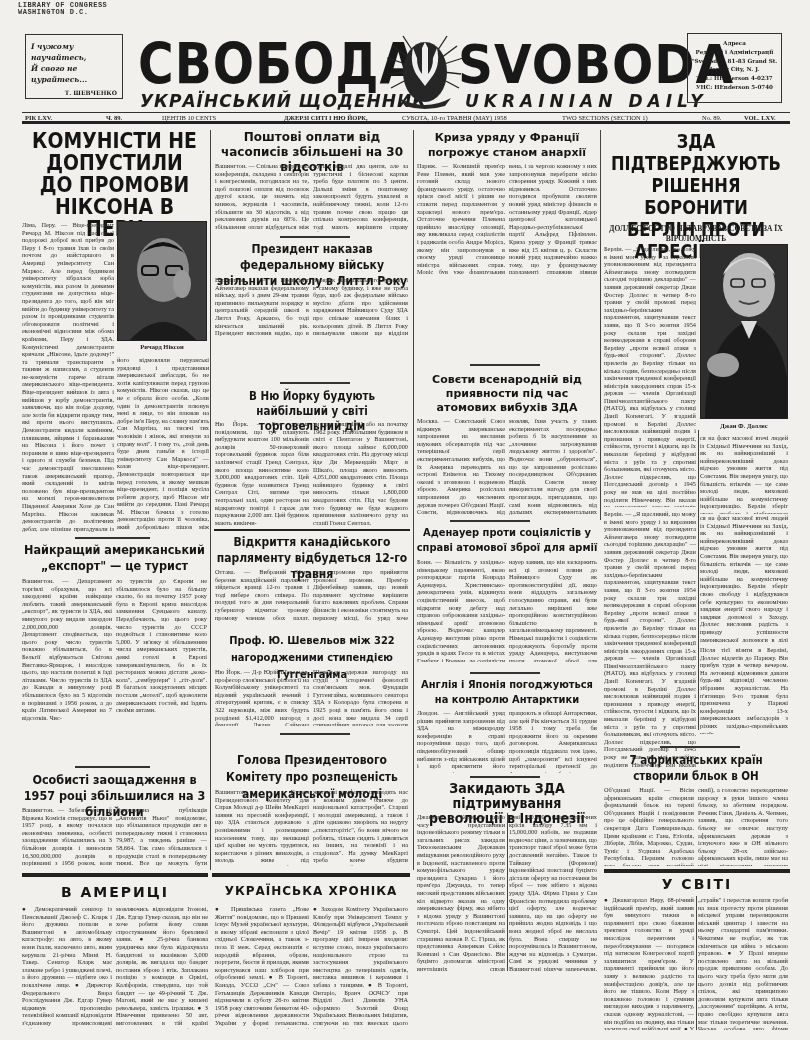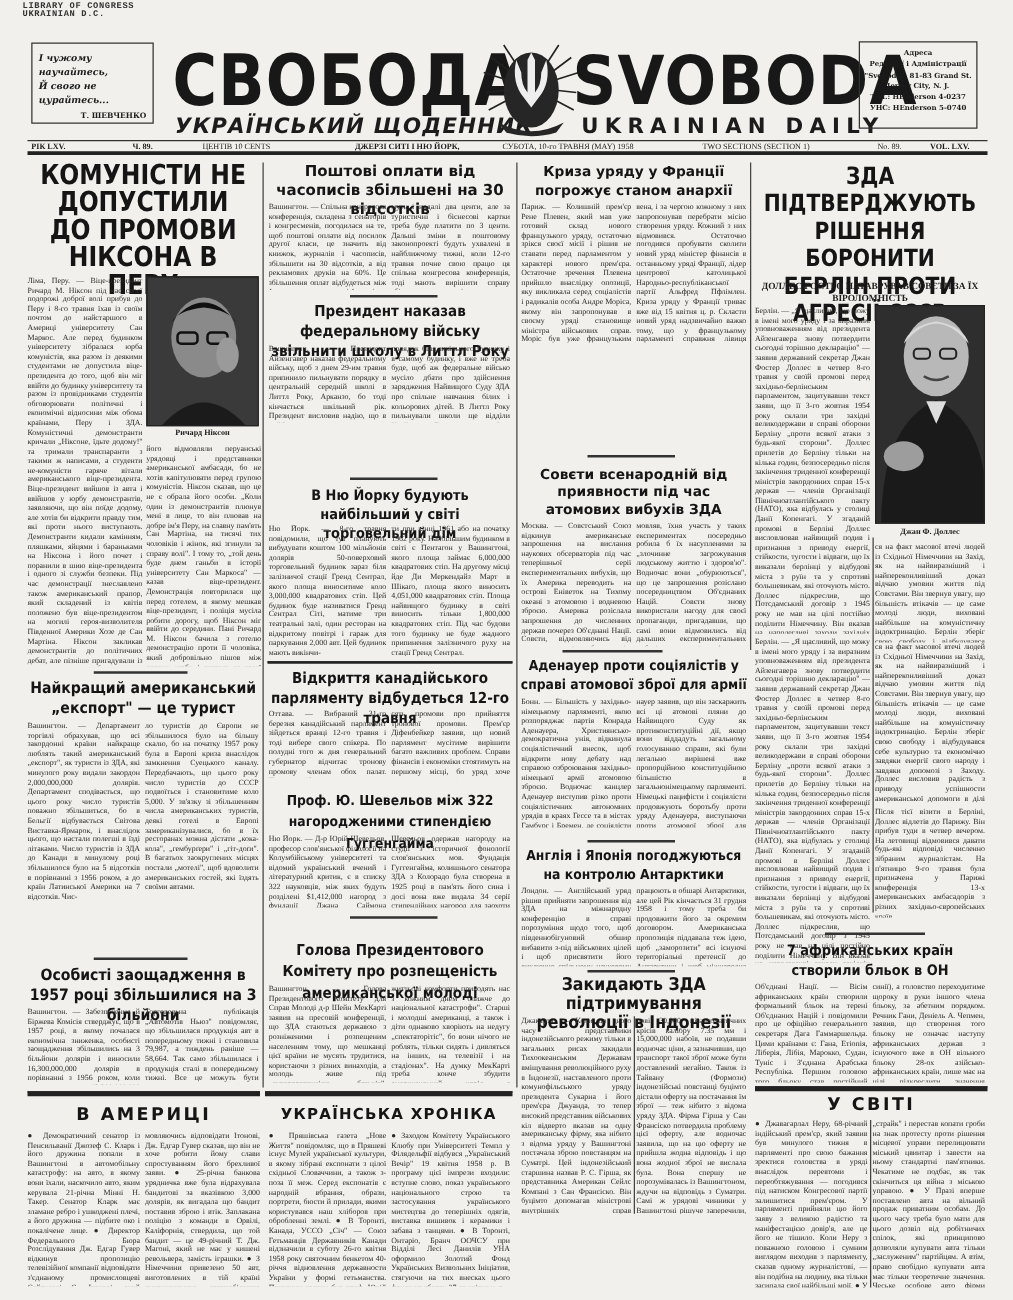--- a/index.html
+++ b/index.html
@@ -5,42 +5,42 @@
 *{box-sizing:border-box;margin:0;padding:0}
 html,body{width:810px;height:1040px;background:#f1f0ec;overflow:hidden}
 body{position:relative;font-family:"DejaVu Serif",serif;color:#1c1c1c}
 .abs{position:absolute}
 .loc{left:18px;top:2px;font-family:"Liberation Mono",monospace;font-size:7px;line-height:7px;font-weight:bold;letter-spacing:.5px;color:#333}
 .motto{left:25px;top:34px;width:98px;height:65px;border:1px solid #333;padding:6px 5px;font-style:italic;font-size:7.5px;line-height:11px;font-weight:bold}
 .motto .sig{text-align:right;font-style:normal;font-size:6px;margin-top:2px}
 .mast-uk{left:138px;top:38px;font-family:"DejaVu Sans Condensed","DejaVu Sans",sans-serif;font-weight:bold;font-size:54px;line-height:54px;letter-spacing:1px;color:#181818;transform:scaleY(1.05)}
 .mast-uk-sub{left:140px;top:91px;font-family:"DejaVu Sans",sans-serif;font-weight:bold;font-style:italic;font-size:17px;letter-spacing:1px}
 .mast-en{left:458px;top:38px;font-family:"DejaVu Sans Condensed","DejaVu Sans",sans-serif;font-weight:bold;font-size:54px;line-height:54px;letter-spacing:1px;color:#181818}
-.mast-en-sub{left:465px;top:91px;font-family:"DejaVu Sans",sans-serif;font-weight:bold;font-size:17px;letter-spacing:5px}
+.mast-en-sub{left:465px;top:91px;font-family:"DejaVu Sans",sans-serif;font-weight:bold;font-style:italic;font-size:17px;letter-spacing:5px}
 .emblem{left:385px;top:28px;width:80px;height:82px}
 .addr{left:687px;top:33px;width:95px;height:70px;border:1px solid #333;font-size:5.6px;line-height:8.8px;text-align:center;padding-top:5px;font-weight:bold}
 .dateline{left:22px;top:112px;width:768px;height:12px;border-top:1.5px solid #333;border-bottom:3px solid #222;display:flex;align-items:center;font-size:6.5px;font-weight:bold;font-family:"Liberation Serif",serif}
 .dateline span{position:absolute;top:1px}
 .vrule{position:absolute;width:1px;background:#444}
 .hrule{position:absolute;height:2px;background:#333}
 .hthick{position:absolute;height:4px;background:#222;border-top:1px solid #222}
 .head-cond{position:absolute;font-family:"DejaVu Sans Condensed","DejaVu Sans",sans-serif;font-weight:bold;text-align:center;color:#151515}
 .head-rnd{position:absolute;font-family:"DejaVu Sans",sans-serif;font-weight:bold;text-align:center;color:#151515}
 .sub{position:absolute;font-family:"Liberation Serif",serif;font-weight:bold;text-align:center;font-size:7.5px;line-height:10px}
 .txt{position:absolute;font-family:"Liberation Serif",serif;font-size:6.3px;line-height:7.6px;text-align:justify;color:#2a2a2a;overflow:hidden}
 .photo{position:absolute;background:#2b2b2b;overflow:hidden;border:1px solid #222}
 .cap{position:absolute;font-family:"Liberation Serif",serif;font-weight:bold;font-size:6.5px;text-align:center}
 .sect{position:absolute;font-family:"DejaVu Sans",sans-serif;font-weight:bold;text-align:center;letter-spacing:2px;color:#151515}
 </style>
 </head>
 <body>
 
 <div class="abs loc">
   <div>LIBRARY OF CONGRESS</div>
-  <div>UKRAINIAN D.C.</div>
+  <div>WASHINGTON D.C.</div>
 </div>
 
 <div class="abs motto">
   <div>І чужому научайтесь,</div>
   <div>Й свого не цурайтесь...</div>
   <div class="sig">Т. ШЕВЧЕНКО</div>
 </div>
 
 <div class="abs mast-uk">СВОБОДА</div>
 <div class="abs mast-uk-sub">УКРАЇНСЬКИЙ ЩОДЕННИК</div>

